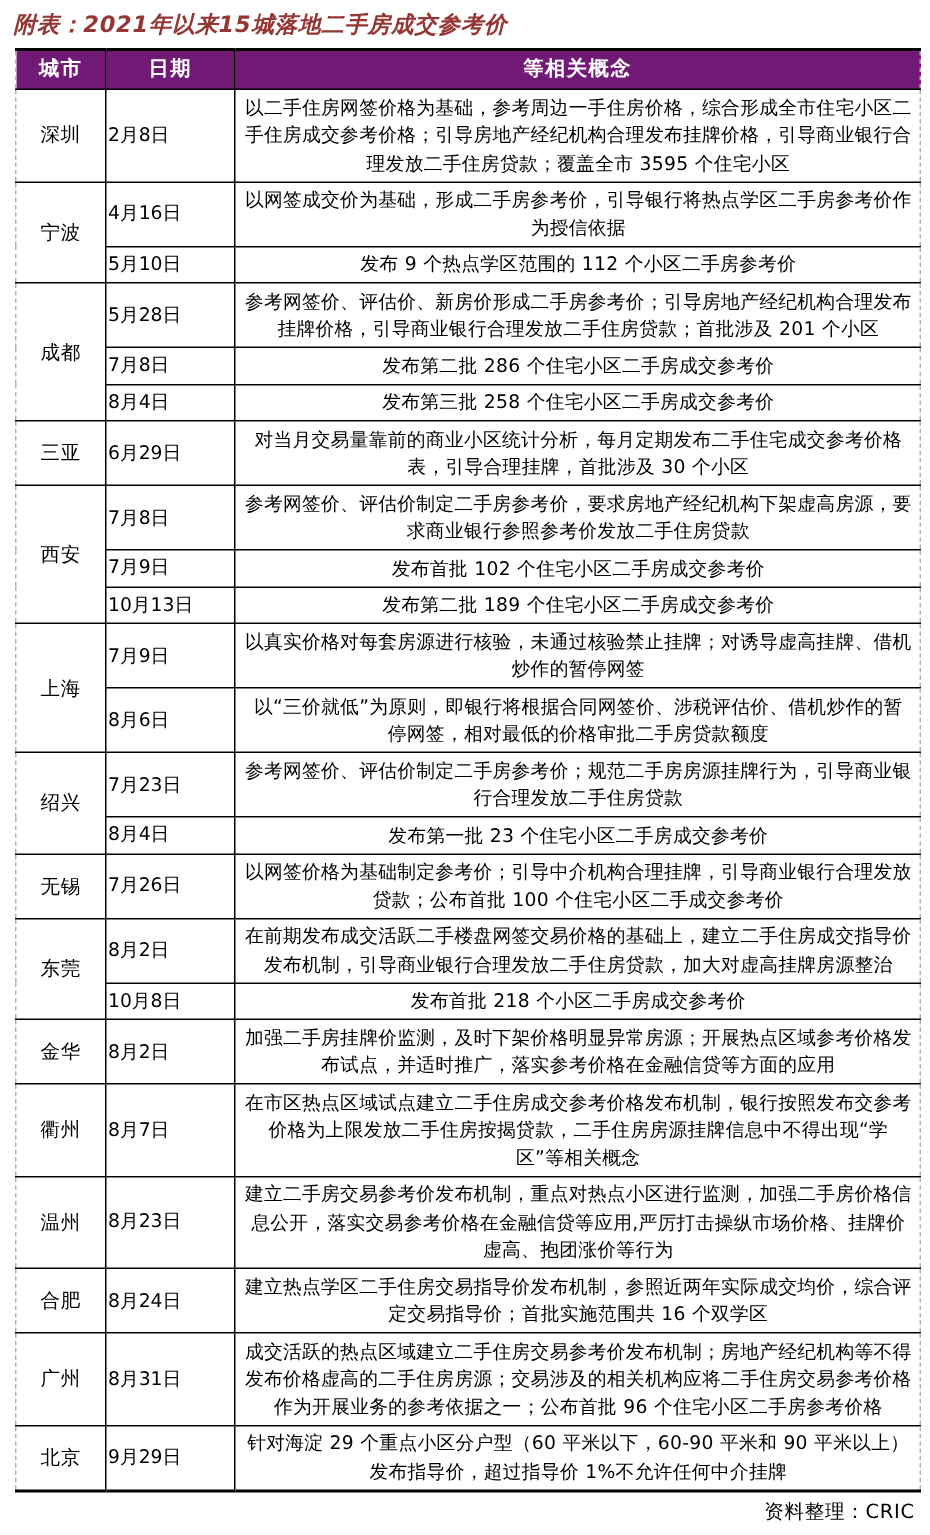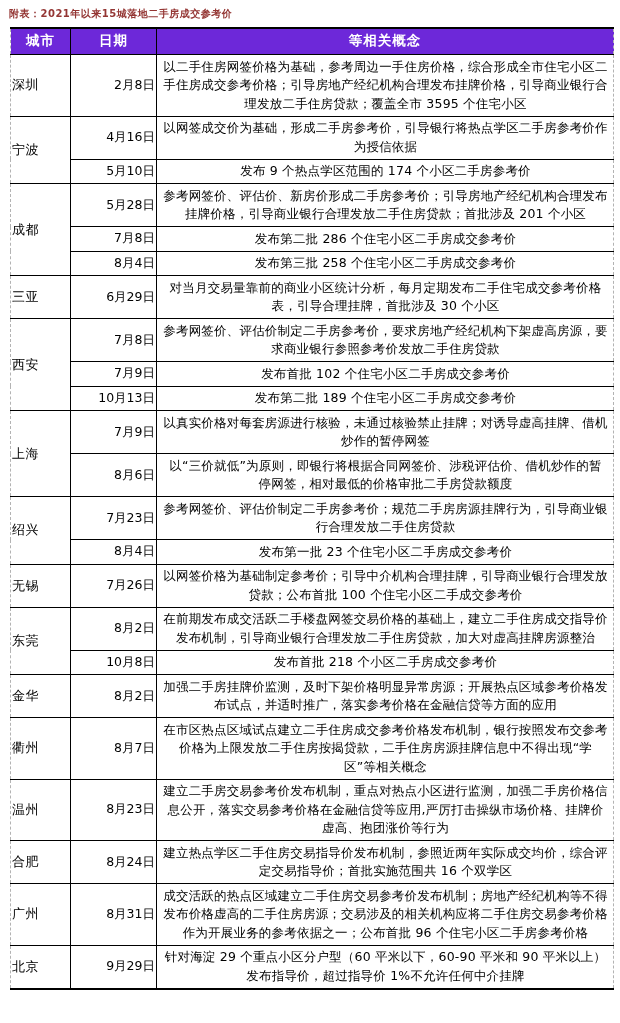--- a/index.html
+++ b/index.html
@@ -12,25 +12,26 @@
     height: 1023px;
     overflow: hidden;
     font-family: "DejaVu Sans", "Liberation Sans", sans-serif;
     color: #000000;
   }
   .page {
     padding: 6px 7px 0 8px;
   }
   .doc-title {
     color: #943634;
-    font-size: 10px;
+    font-size: 15px;
     font-weight: bold;
     margin: 1px 0 6px 1px;
     letter-spacing: 0.5px;
     white-space: nowrap;
+    font-style: italic;
   }
   table.policy-table {
     border-collapse: collapse;
     table-layout: fixed;
     width: 603px;
     margin-left: 2px;
   }
   table.policy-table col.c-city { width: 60px; }
   table.policy-table col.c-date { width: 86px; }
   table.policy-table col.c-policy { width: 457px; }
@@ -43,38 +44,38 @@
   
   table.policy-table th:first-child,
   table.policy-table td.edge-left {
     border-left: 1px dashed #b3b3b3;
   }
   table.policy-table th:last-child,
   table.policy-table td.policy {
     border-right: 1px dashed #b3b3b3;
   }
   table.policy-table thead th {
-    background: #6d28d9;
+    background: #701a75;
     color: #ffffff;
     font-size: 13.5px;
     font-weight: bold;
     padding: 3px 2px 4px 2px;
     border-top: 2px solid #000000;
     letter-spacing: 1px;
   }
   table.policy-table tr.last-row td {
     border-bottom: 2.5px solid #000000;
   }
   td.city {
-    text-align: left;
+    text-align: center;
     font-size: 13px;
     letter-spacing: 0.5px;
   }
   td.date {
-    text-align: right;
+    text-align: left;
     font-size: 12.5px;
     white-space: nowrap;
     padding: 2px 1px;
   }
   td.policy {
     text-align: center;
     font-size: 12.5px;
     line-height: 18.5px;
     padding: 2.5px 5px 2.5px 6px;
     letter-spacing: 0.2px;
@@ -113,21 +114,21 @@
           <td class="date">2月8日</td>
           <td class="policy">以二手住房网签价格为基础，参考周边一手住房价格，综合形成全市住宅小区二手住房成交参考价格；引导房地产经纪机构合理发布挂牌价格，引导商业银行合理发放二手住房贷款；覆盖全市 3595 个住宅小区</td>
         </tr>
         <tr>
           <td class="city edge-left" rowspan="2">宁波</td>
           <td class="date">4月16日</td>
           <td class="policy">以网签成交价为基础，形成二手房参考价，引导银行将热点学区二手房参考价作为授信依据</td>
         </tr>
         <tr>
           <td class="date">5月10日</td>
-          <td class="policy">发布 9 个热点学区范围的 174 个小区二手房参考价</td>
+          <td class="policy">发布 9 个热点学区范围的 112 个小区二手房参考价</td>
         </tr>
         <tr>
           <td class="city edge-left" rowspan="3">成都</td>
           <td class="date">5月28日</td>
           <td class="policy">参考网签价、评估价、新房价形成二手房参考价；引导房地产经纪机构合理发布挂牌价格，引导商业银行合理发放二手住房贷款；首批涉及 201 个小区</td>
         </tr>
         <tr>
           <td class="date">7月8日</td>
           <td class="policy">发布第二批 286 个住宅小区二手房成交参考价</td>
         </tr>
@@ -211,14 +212,15 @@
           <td class="policy">成交活跃的热点区域建立二手住房交易参考价发布机制；房地产经纪机构等不得发布价格虚高的二手住房房源；交易涉及的相关机构应将二手住房交易参考价格作为开展业务的参考依据之一；公布首批 96 个住宅小区二手房参考价格</td>
         </tr>
         <tr class="last-row">
           <td class="city edge-left" rowspan="1">北京</td>
           <td class="date">9月29日</td>
           <td class="policy">针对海淀 29 个重点小区分户型（60 平米以下，60-90 平米和 90 平米以上）发布指导价，超过指导价 1%不允许任何中介挂牌</td>
         </tr>
       </tbody>
   </table>
 
+  <div class="source-note">资料整理：CRIC</div>
 
 </div>
 
 </body></html>

